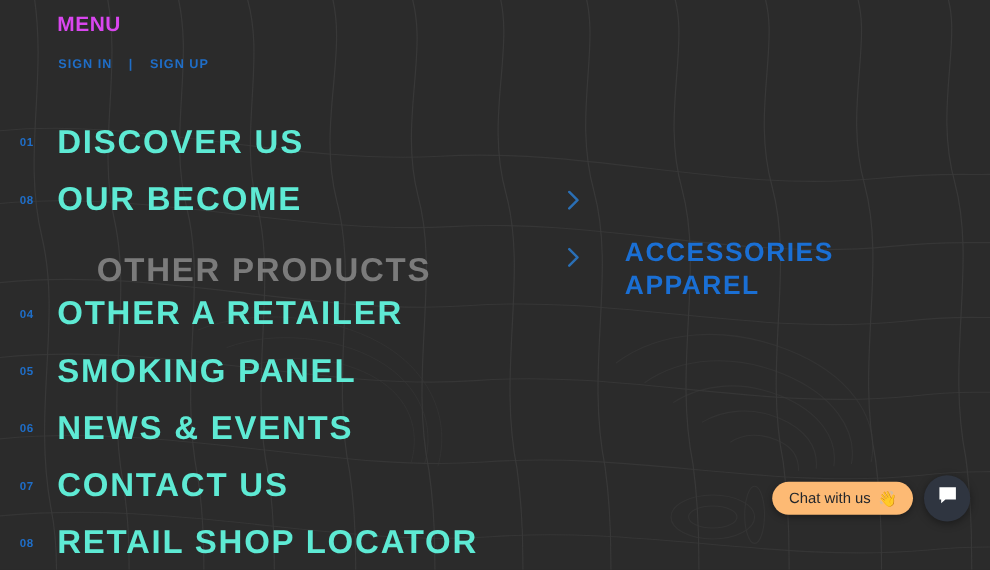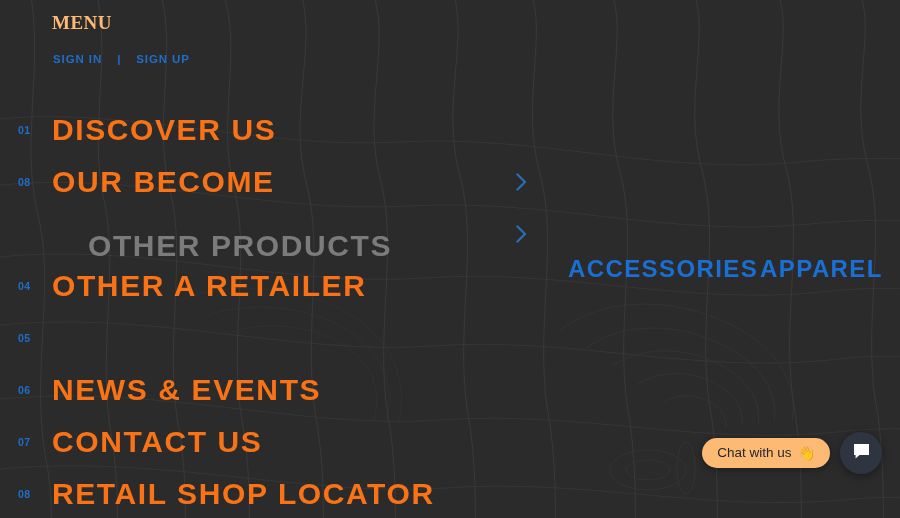--- a/index.html
+++ b/index.html
@@ -27,22 +27,21 @@
     opacity:1;
   }
 
   
   .menu-title {
     position:absolute;
     left:52px; top:12px;
     font-size:19px;
     font-weight:bold;
     letter-spacing:0.5px;
-    color:#fdba74;
-    font-family:Liberation Serif, serif;
+    color:#d946ef;
   }
 
   .auth-row {
     position:absolute;
     left:53px; top:53px;
     font-size:11.5px;
     font-weight:bold;
     letter-spacing:0.9px;
     color:#1f6ec8;
     display:flex;
@@ -79,21 +78,21 @@
   }
 
   .nav-label {
     position:absolute;
     left:52px;
     top:50%;
     transform:translateY(-50%);
     font-size:30px;
     font-weight:bold;
     letter-spacing:1.6px;
-    color:#f97316;
+    color:#5eead4;
     white-space:nowrap;
     cursor:pointer;
   }
   .nav-row.active .nav-label {
     left:88px;
     color:#7b7b7b;
     margin-top:12px;
   }
 
   .nav-chevron {
@@ -105,23 +104,22 @@
     display:flex; align-items:center; justify-content:center;
     color:#2a6fb5;
   }
   .nav-chevron svg { display:block; }
 
   
   #submenu {
     position:absolute;
     left:568px; top:216px;
     display:flex;
-    flex-direction:row;
+    flex-direction:column;
     gap:2px;
-    margin-top:39px;
   }
   .sub-item {
     font-size:24px;
     font-weight:bold;
     letter-spacing:1.4px;
     color:#1a6fd4;
     line-height:1.18;
     white-space:nowrap;
     cursor:pointer;
   }
@@ -239,20 +237,21 @@
       </span>
     </div>
 
     <div class="nav-row">
       <span class="nav-num">04</span>
       <span class="nav-label">OTHER A RETAILER</span>
     </div>
 
     <div class="nav-row">
       <span class="nav-num">05</span>
+      <span class="nav-label">SMOKING PANEL</span>
     </div>
 
     <div class="nav-row">
       <span class="nav-num">06</span>
       <span class="nav-label">NEWS &amp; EVENTS</span>
     </div>
 
     <div class="nav-row">
       <span class="nav-num">07</span>
       <span class="nav-label">CONTACT US</span>

